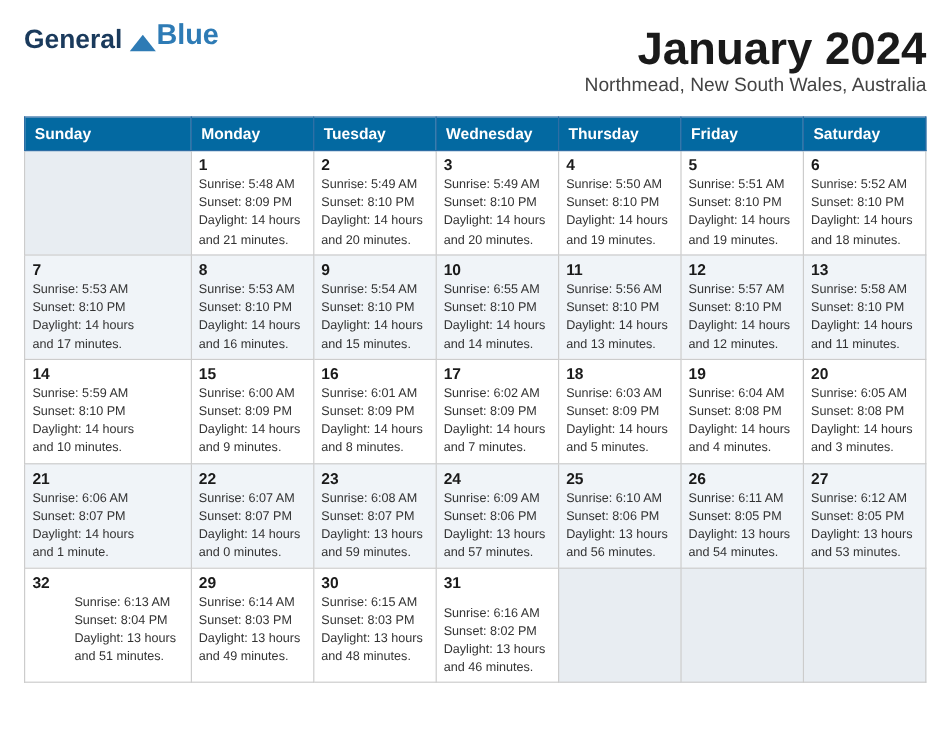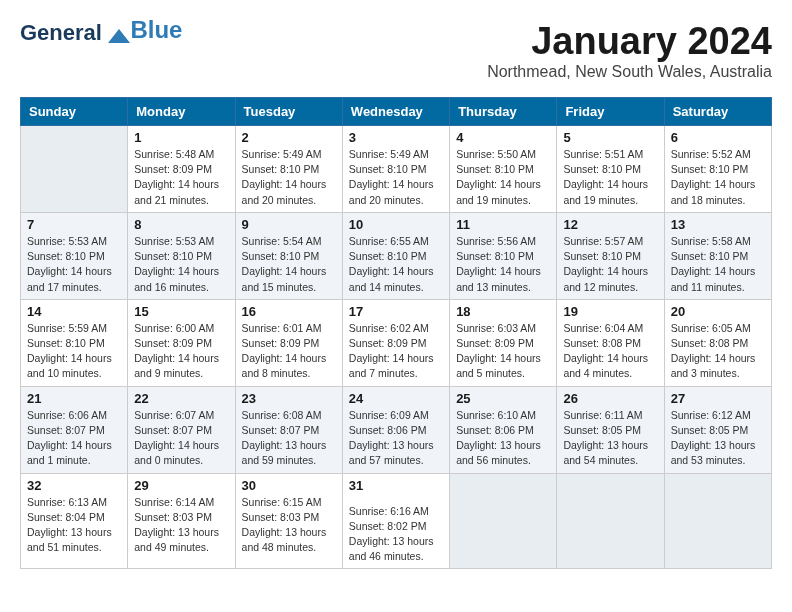--- a/index.html
+++ b/index.html
@@ -304,21 +304,21 @@
           <span class="day-number">27</span>
           <div class="day-info" style="white-space: pre-line;">Sunrise: 6:12 AM
 Sunset: 8:05 PM
 Daylight: 13 hours
 and 53 minutes.</div>
         </td>
       </tr>
       <tr>
         <td>
           <span class="day-number">32</span>
-          <div class="day-info" style="white-space: pre-line;">Sunrise: 6:13 AM
+          <div class="day-info" style="white-space: pre-line; margin-left: 35px;">Sunrise: 6:13 AM
 Sunset: 8:04 PM
 Daylight: 13 hours
 and 51 minutes.</div>
         </td>
         <td>
           <span class="day-number">29</span>
           <div class="day-info" style="white-space: pre-line;">Sunrise: 6:14 AM
 Sunset: 8:03 PM
 Daylight: 13 hours
 and 49 minutes.</div>

